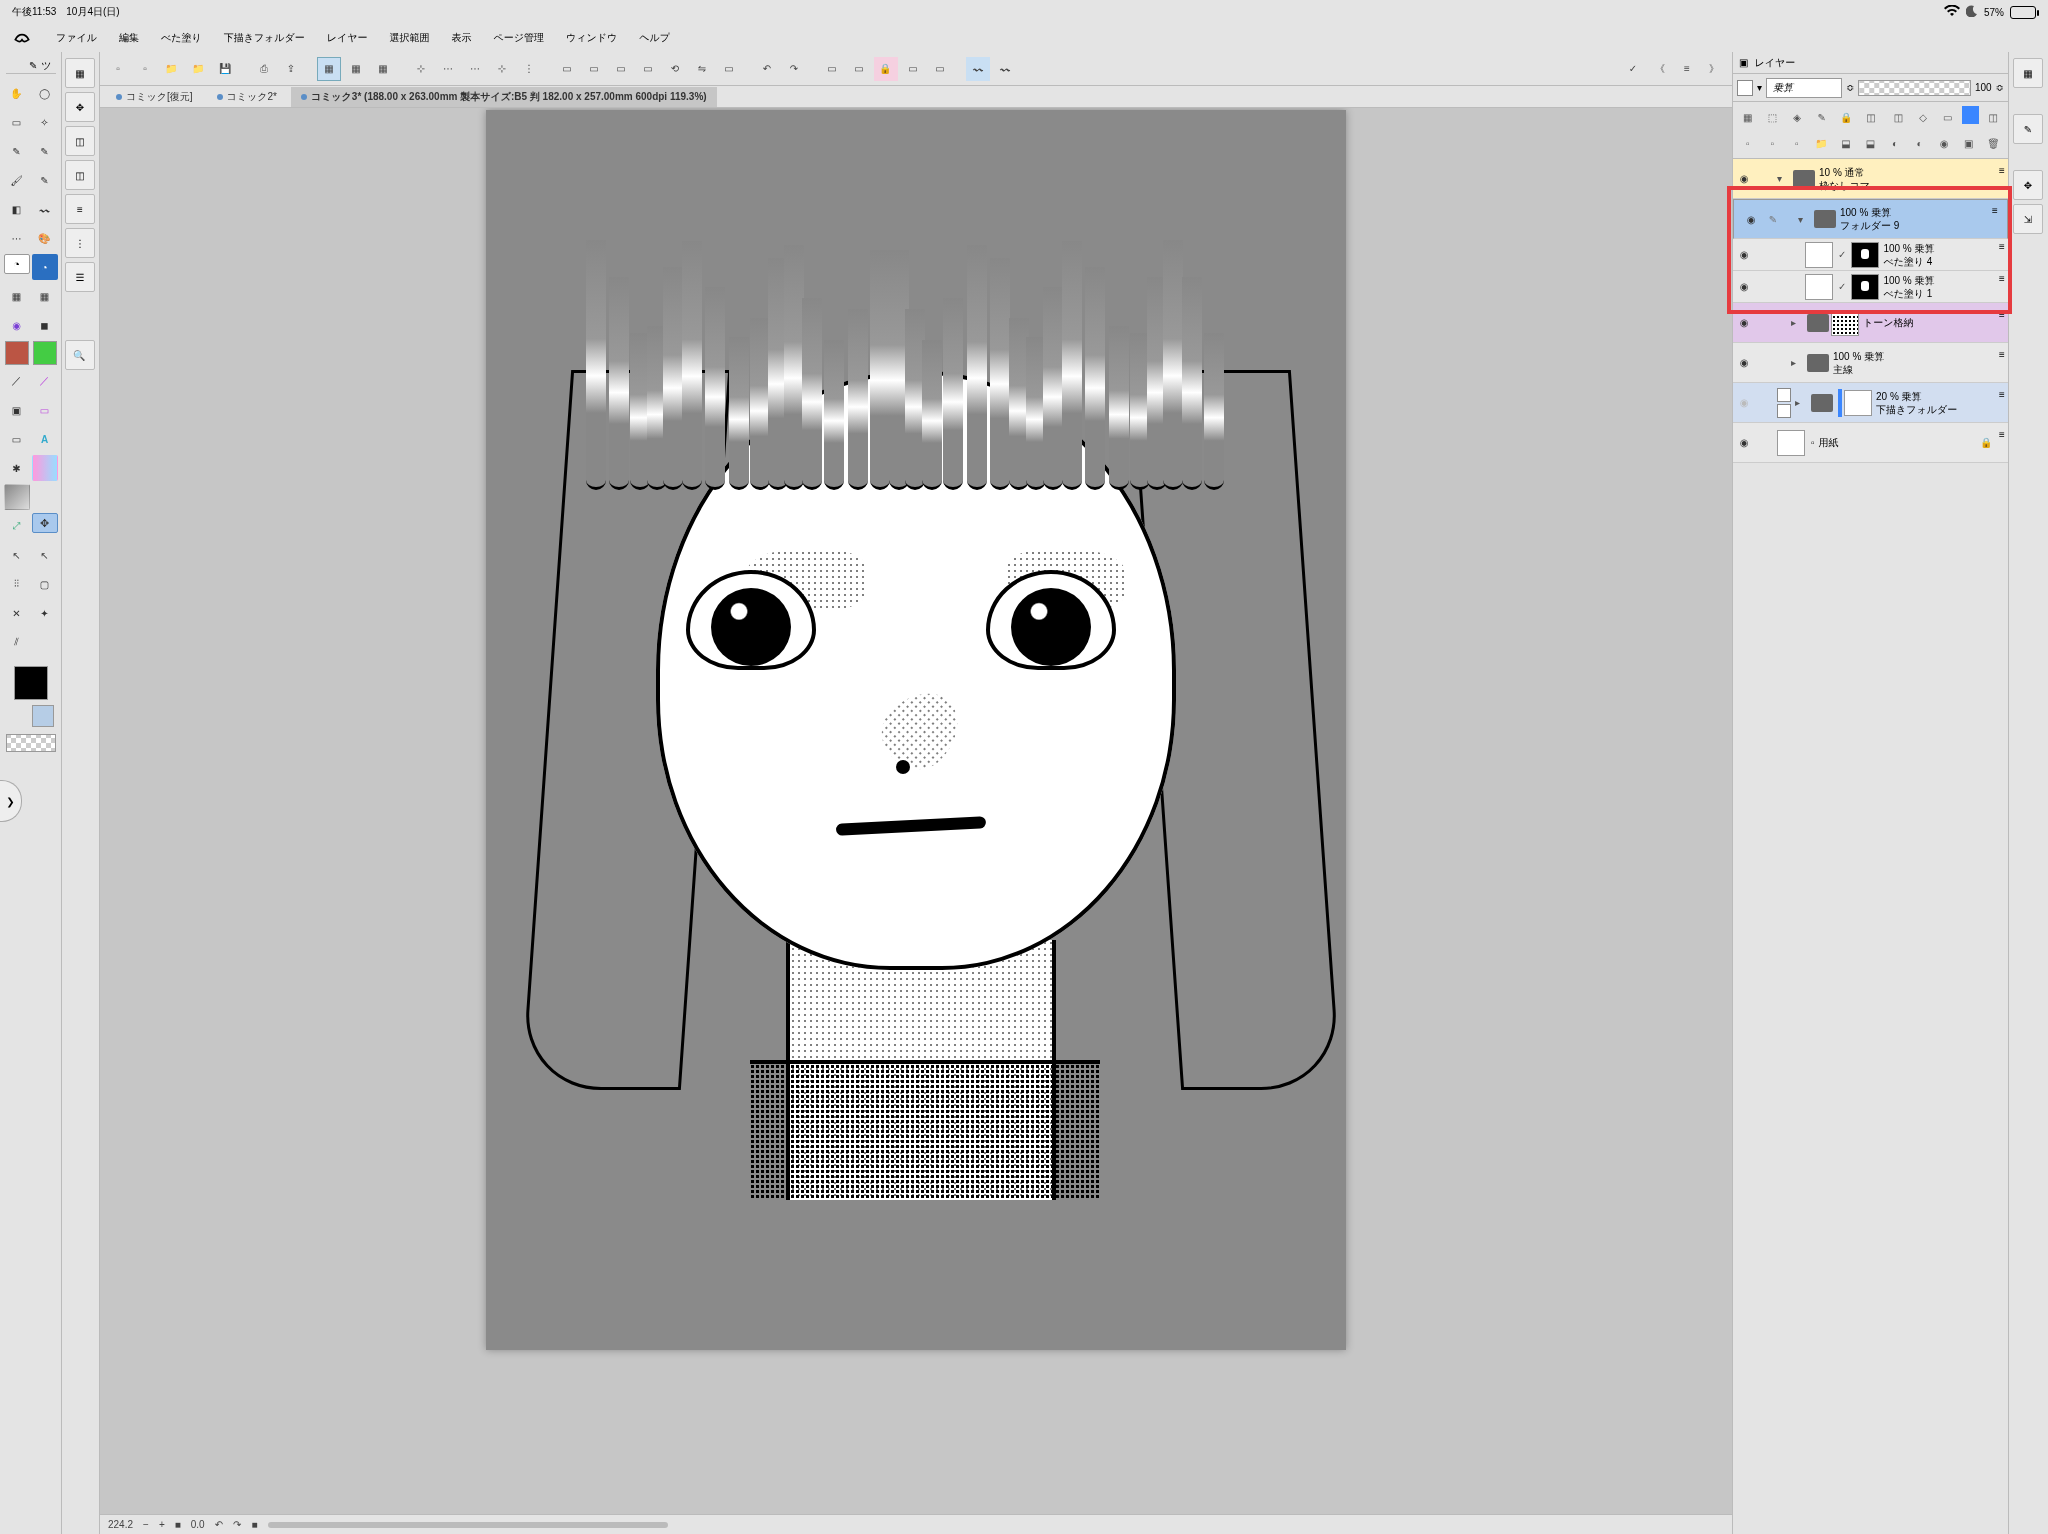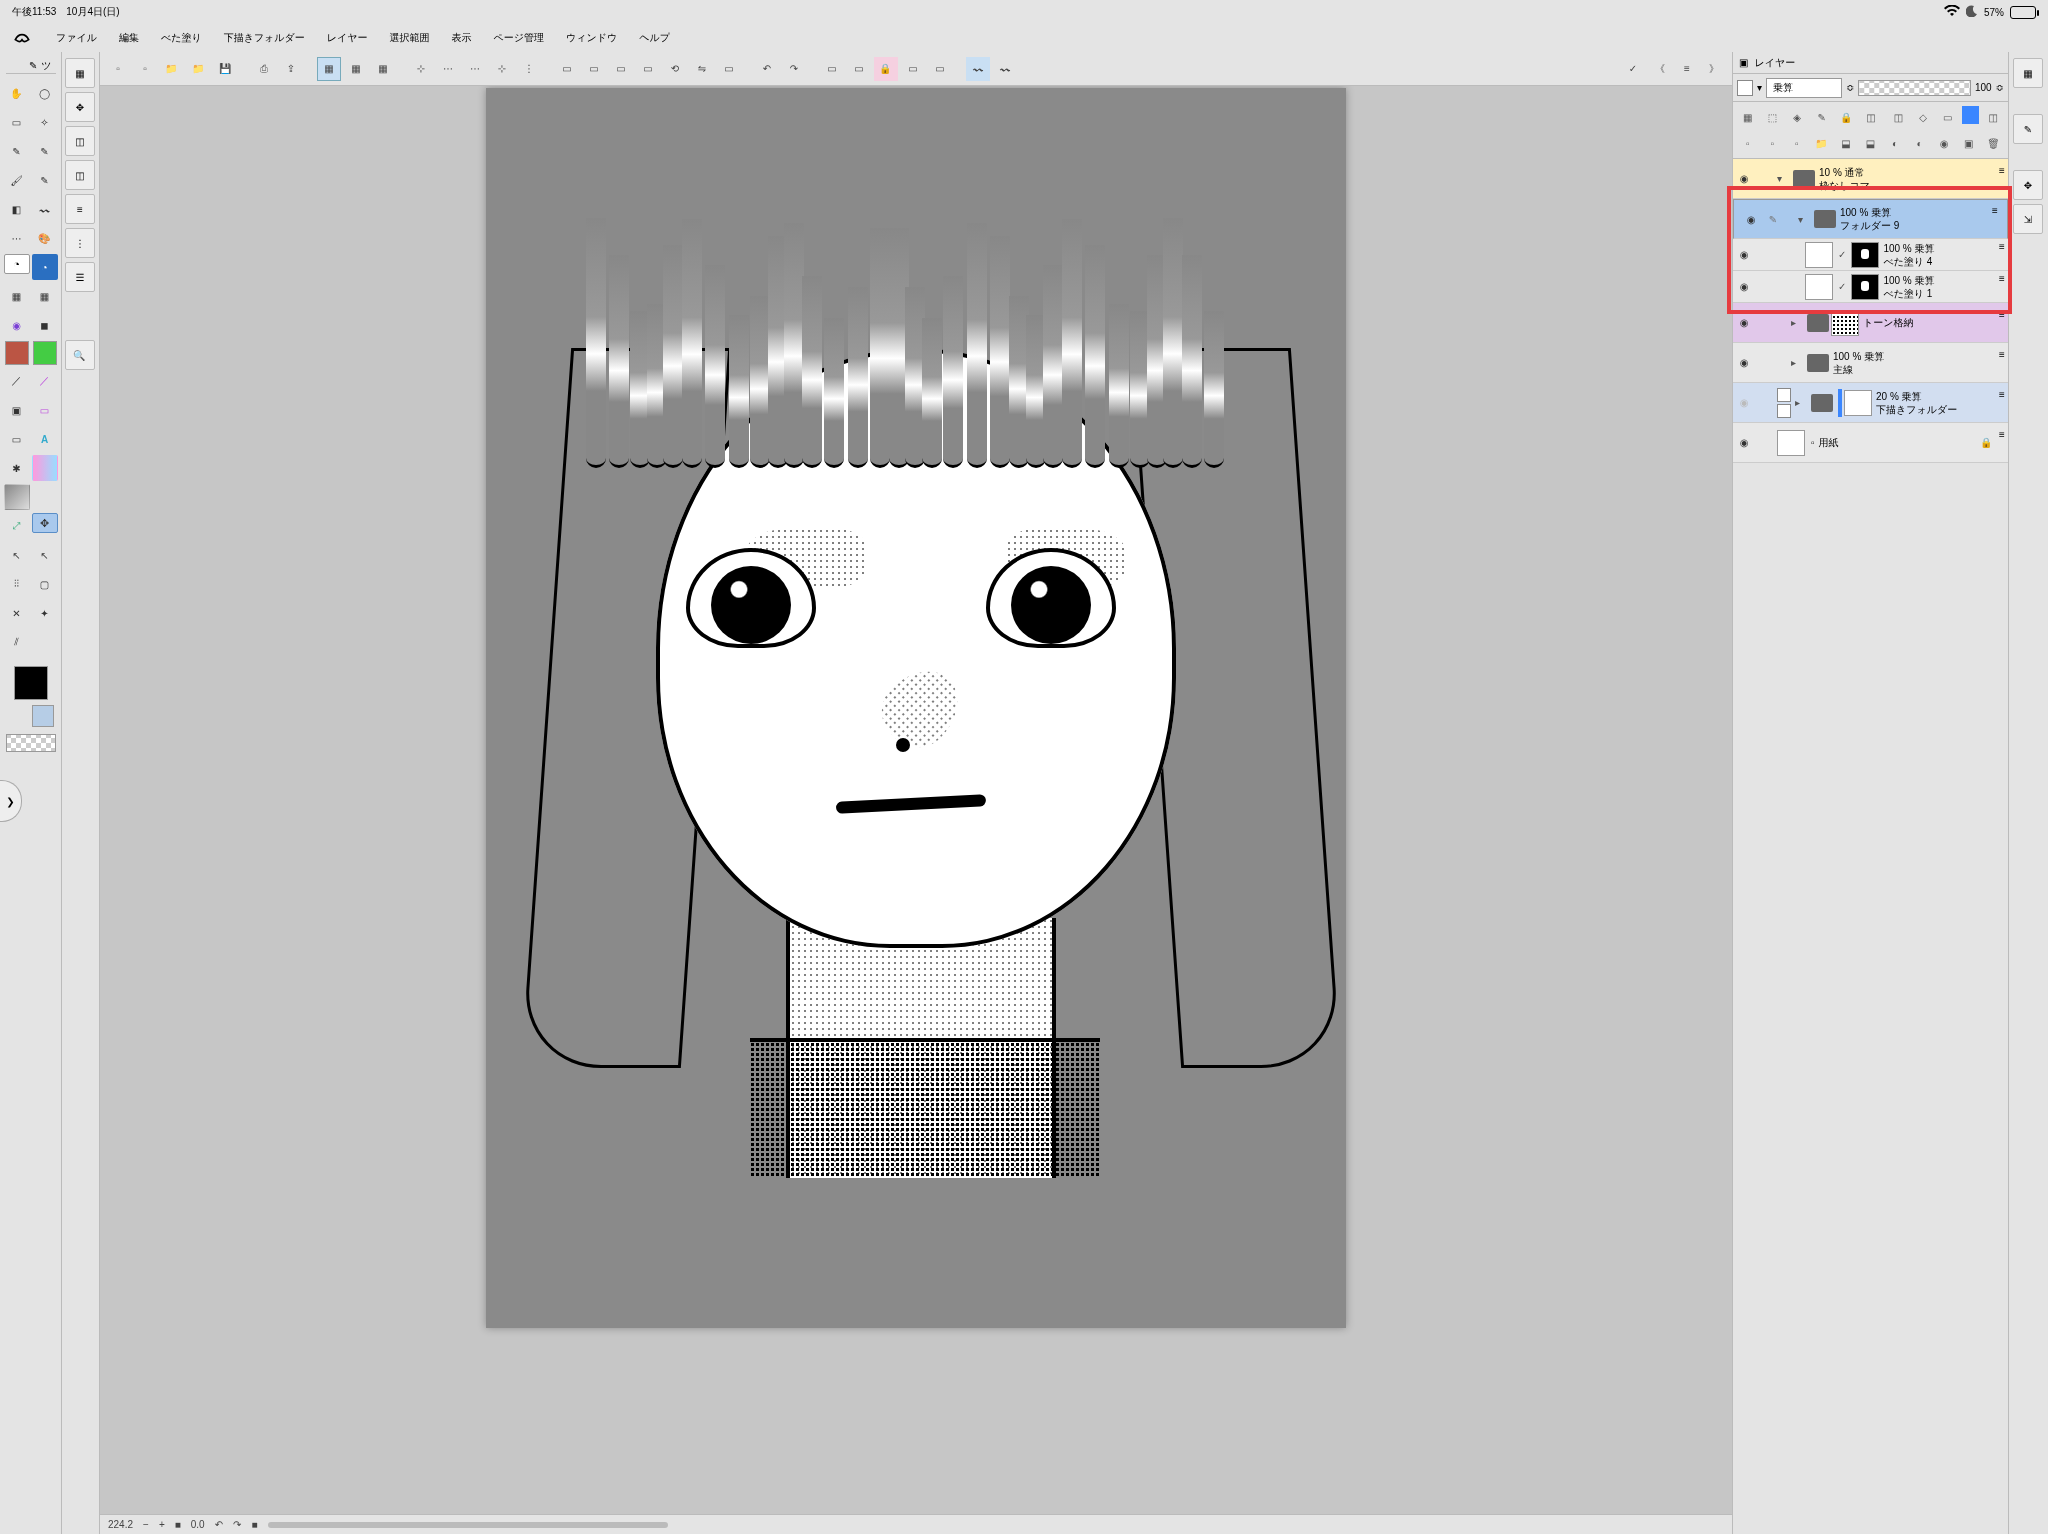--- a/index.html
+++ b/index.html
@@ -277,20 +277,34 @@
       <span class="tsep"></span>
       <span class="tic" style="background:#c9dff3;">〰</span>
       <span class="tic">〰</span>
       <span class="tsep" style="flex:1;"></span>
       <span class="tic">✓</span>
       <span class="tic">《</span>
       <span class="tic">≡</span>
       <span class="tic">》</span>
     </div>
 
+    <div class="tabstrip">
+      <div class="tab">
+          <span class="dot"></span>
+          <span>コミック[復元]</span>
+        </div>
+      <div class="tab">
+          <span class="dot"></span>
+          <span>コミック2*</span>
+        </div>
+      <div class="tab active">
+          <span class="dot"></span>
+          <span>コミック3* (188.00 x 263.00mm 製本サイズ:B5 判 182.00 x 257.00mm 600dpi 119.3%)</span>
+        </div>
+    </div>
 
     <div class="canvas-wrap">
       <div class="canvas">
         <div class="hair"></div>
         <div class="sidehair sh-l"></div>
         <div class="sidehair sh-r"></div>
         <div class="neck">
             <div class="nt"></div>
             <div class="collar"></div>
           </div>
@@ -360,21 +374,21 @@
 
   <div class="right-rail" style="position:relative;">
     <div class="panel-hdr">
       <span>▣</span>
       <span>レイヤー</span>
       <span style="flex:1;"></span>
     </div>
     <div class="opacity-row">
       <span class="chk"></span>
       <span>▾</span>
-      <div class="sel" style="width:76px;">
+      <div class="sel" style="width:76px;font-style:italic;">
           <span>乗算</span>
         </div>
       <span>≎</span>
       <div class="opbar"></div>
       <span>100</span>
       <span>≎</span>
     </div>
     <div class="icon-rows">
       <div class="irow">
         <span class="ib">▦</span>

